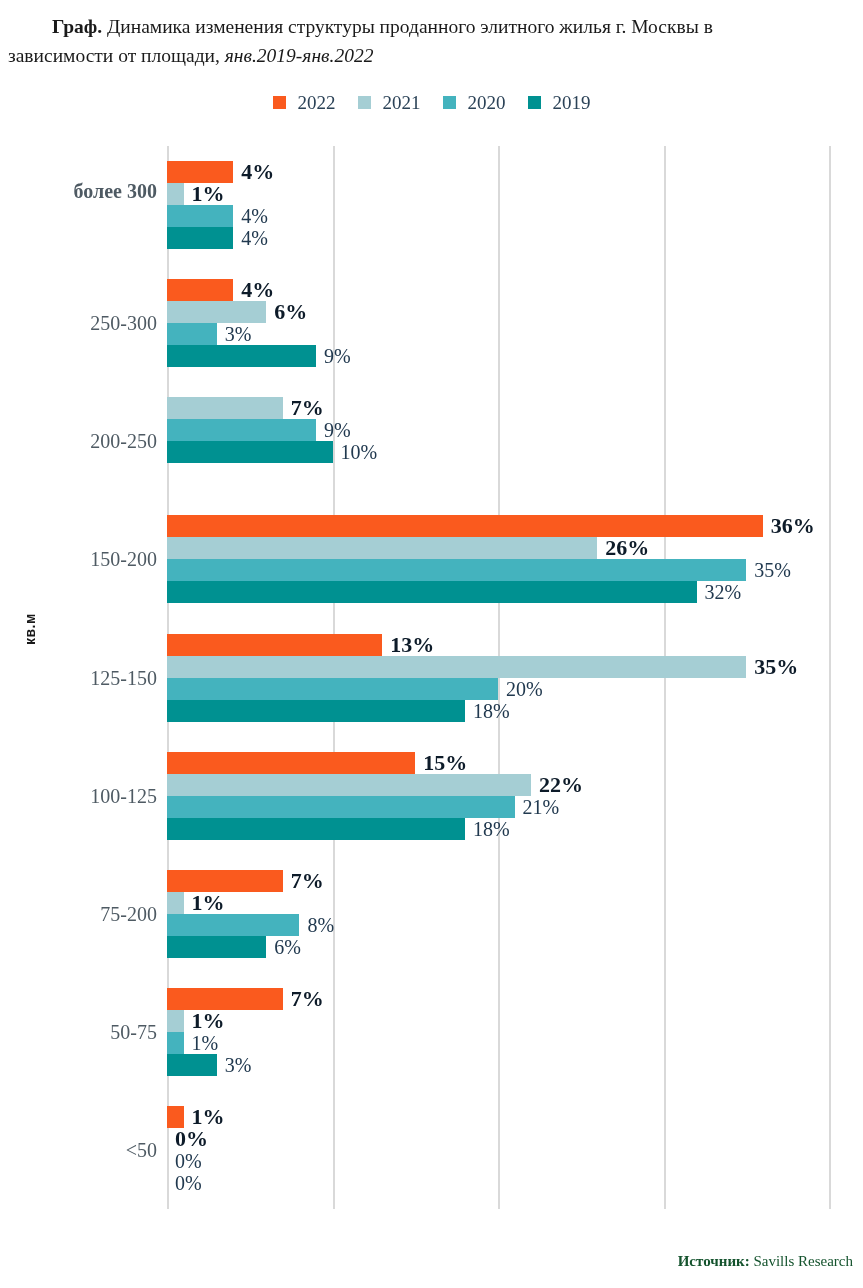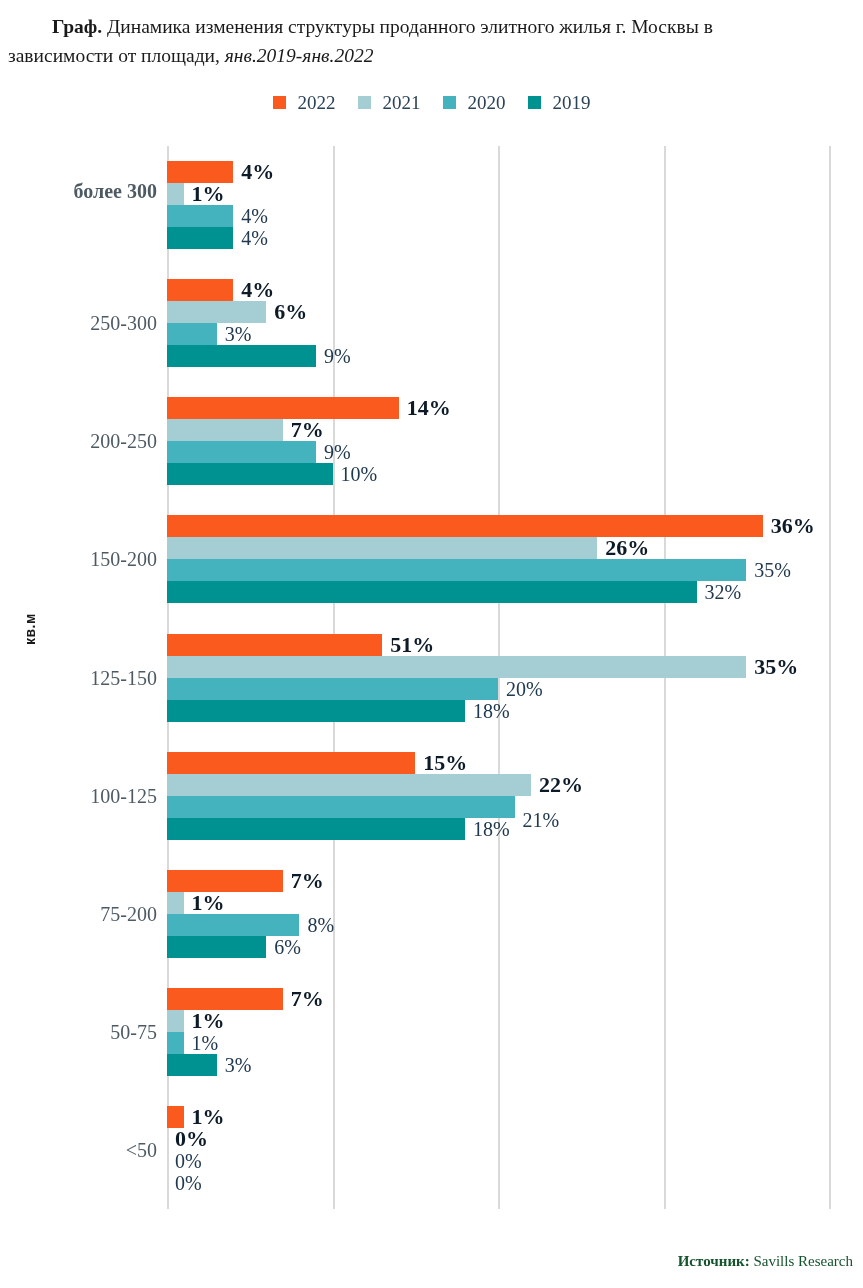--- a/index.html
+++ b/index.html
@@ -246,24 +246,20 @@
         <div class="bar" style="width: 49.65px; background: rgb(68, 179, 190);"></div>
         <div class="bar-label" style="left: 57.65px;">3%</div>
       </div>
       <div class="bar-row">
         <div class="bar" style="width: 148.95px; background: rgb(0, 145, 145);"></div>
         <div class="bar-label" style="left: 156.95px;">9%</div>
       </div>
     </div>
     <div class="bar-group" style="top: 251.278px;">
       <div class="bar-row">
-        <div class="bar" style="width: 231.7px; background: rgb(250, 90, 30);"></div>
-        <div class="bar-label big" style="left: 239.7px;">14%</div>
-      </div>
-      <div class="bar-row">
         <div class="bar" style="width: 115.85px; background: rgb(165, 206, 212);"></div>
         <div class="bar-label big" style="left: 123.85px;">7%</div>
       </div>
       <div class="bar-row">
         <div class="bar" style="width: 148.95px; background: rgb(68, 179, 190);"></div>
         <div class="bar-label" style="left: 156.95px;">9%</div>
       </div>
       <div class="bar-row">
         <div class="bar" style="width: 165.5px; background: rgb(0, 145, 145);"></div>
         <div class="bar-label" style="left: 173.5px;">10%</div>
@@ -283,21 +279,21 @@
         <div class="bar-label" style="left: 587.25px;">35%</div>
       </div>
       <div class="bar-row">
         <div class="bar" style="width: 529.6px; background: rgb(0, 145, 145);"></div>
         <div class="bar-label" style="left: 537.6px;">32%</div>
       </div>
     </div>
     <div class="bar-group" style="top: 487.5px;">
       <div class="bar-row">
         <div class="bar" style="width: 215.15px; background: rgb(250, 90, 30);"></div>
-        <div class="bar-label big" style="left: 223.15px;">51%</div>
+        <div class="bar-label big" style="left: 223.15px;">13%</div>
       </div>
       <div class="bar-row">
         <div class="bar" style="width: 579.25px; background: rgb(165, 206, 212);"></div>
         <div class="bar-label big" style="left: 587.25px;">35%</div>
       </div>
       <div class="bar-row">
         <div class="bar" style="width: 331px; background: rgb(68, 179, 190);"></div>
         <div class="bar-label" style="left: 339px;">20%</div>
       </div>
       <div class="bar-row">
@@ -309,21 +305,21 @@
       <div class="bar-row">
         <div class="bar" style="width: 248.25px; background: rgb(250, 90, 30);"></div>
         <div class="bar-label big" style="left: 256.25px;">15%</div>
       </div>
       <div class="bar-row">
         <div class="bar" style="width: 364.1px; background: rgb(165, 206, 212);"></div>
         <div class="bar-label big" style="left: 372.1px;">22%</div>
       </div>
       <div class="bar-row">
         <div class="bar" style="width: 347.55px; background: rgb(68, 179, 190);"></div>
-        <div class="bar-label" style="left: 355.55px; margin-top: 13px;">21%</div>
+        <div class="bar-label" style="left: 355.55px;">21%</div>
       </div>
       <div class="bar-row">
         <div class="bar" style="width: 297.9px; background: rgb(0, 145, 145);"></div>
         <div class="bar-label" style="left: 305.9px;">18%</div>
       </div>
     </div>
     <div class="bar-group" style="top: 723.722px;">
       <div class="bar-row">
         <div class="bar" style="width: 115.85px; background: rgb(250, 90, 30);"></div>
         <div class="bar-label big" style="left: 123.85px;">7%</div>

